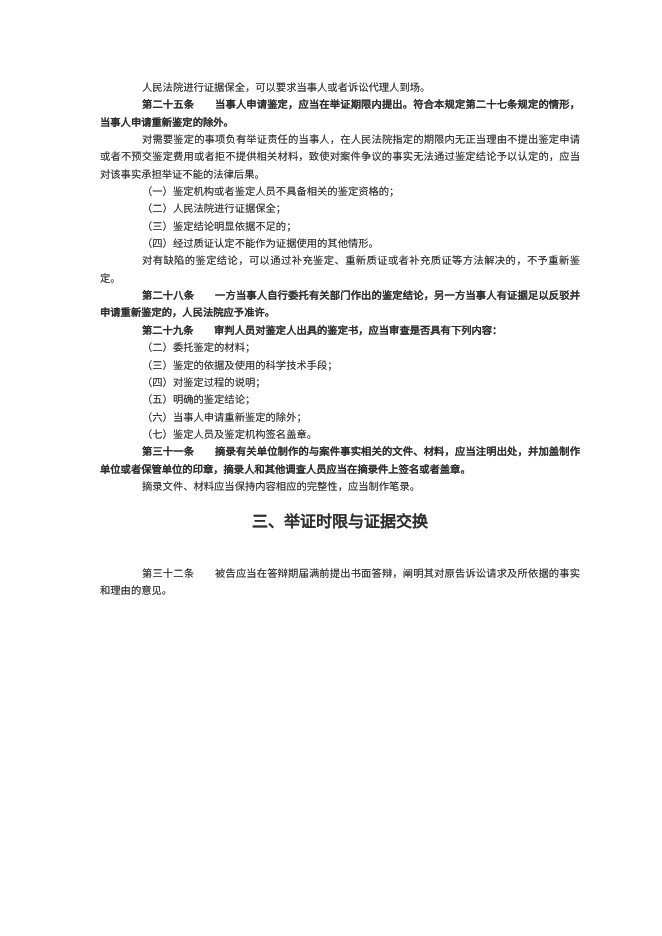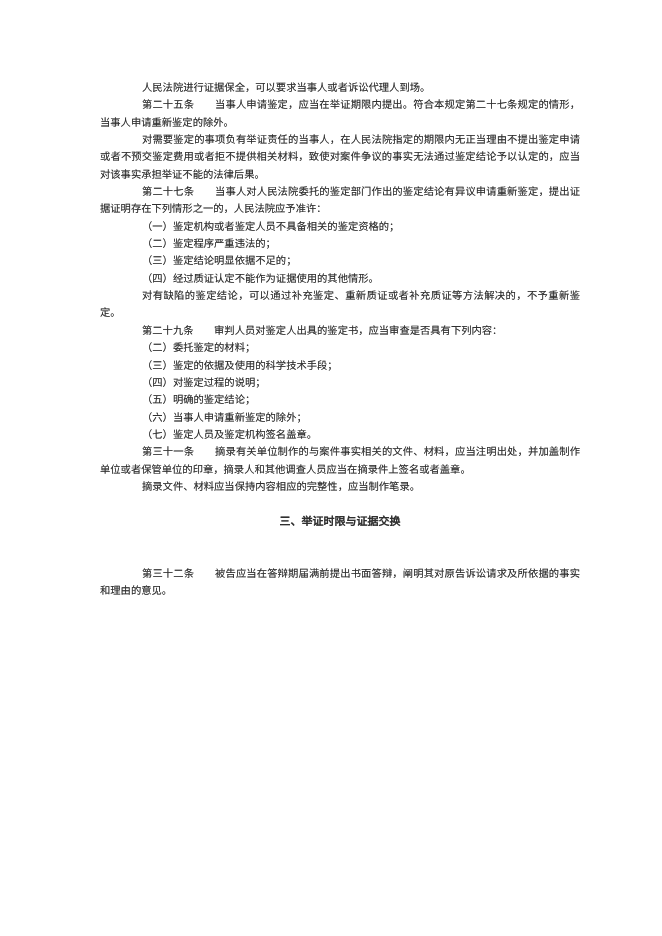--- a/index.html
+++ b/index.html
@@ -26,44 +26,45 @@
     margin: 0;
     font-size: 10.3px;
     line-height: 17.35px;
     text-align: justify;
     text-indent: 42px;
     word-break: normal;
     overflow-wrap: break-word;
   }
   .doc-body .spaced {
     margin-top: 17.35px;
+    font-weight: bold;
   }
   .doc-body h3.heading {
     margin: 17.35px 0 34.7px 0;
-    font-size: 11px;
+    font-size: 16px;
     line-height: 17.35px;
     font-weight: bold;
     text-align: center;
     text-indent: 0;
   }
 </style>
 </head>
 <body>
 
 <div class="page">
   <div class="doc-body">
       <p class="para">人民法院进行证据保全，可以要求当事人或者诉讼代理人到场。</p>
       <p class="para spaced">第二十五条　　当事人申请鉴定，应当在举证期限内提出。符合本规定第二十七条规定的情形，当事人申请重新鉴定的除外。</p>
       <p class="para">对需要鉴定的事项负有举证责任的当事人，在人民法院指定的期限内无正当理由不提出鉴定申请或者不预交鉴定费用或者拒不提供相关材料，致使对案件争议的事实无法通过鉴定结论予以认定的，应当对该事实承担举证不能的法律后果。</p>
-      <p class="para spaced">第二十七条　　当事人对人民法院委托的鉴定部门作出的鉴定结论有异议申请重新鉴定，提出证据证明存在下列情形之一的，人民法院应予准许：</p>
       <p class="para">（一）鉴定机构或者鉴定人员不具备相关的鉴定资格的；</p>
-      <p class="para">（二）鉴定程序严重违法的；</p>
+      <p class="para">（二）人民法院进行证据保全；</p>
       <p class="para">（三）鉴定结论明显依据不足的；</p>
       <p class="para">（四）经过质证认定不能作为证据使用的其他情形。</p>
       <p class="para">对有缺陷的鉴定结论，可以通过补充鉴定、重新质证或者补充质证等方法解决的，不予重新鉴定。</p>
+      <p class="para spaced">第二十八条　　一方当事人自行委托有关部门作出的鉴定结论，另一方当事人有证据足以反驳并申请重新鉴定的，人民法院应予准许。</p>
       <p class="para spaced">第二十九条　　审判人员对鉴定人出具的鉴定书，应当审查是否具有下列内容：</p>
       <p class="para">（二）委托鉴定的材料；</p>
       <p class="para">（三）鉴定的依据及使用的科学技术手段；</p>
       <p class="para">（四）对鉴定过程的说明；</p>
       <p class="para">（五）明确的鉴定结论；</p>
       <p class="para">（六）当事人申请重新鉴定的除外；</p>
       <p class="para">（七）鉴定人员及鉴定机构签名盖章。</p>
       <p class="para spaced">第三十一条　　摘录有关单位制作的与案件事实相关的文件、材料，应当注明出处，并加盖制作单位或者保管单位的印章，摘录人和其他调查人员应当在摘录件上签名或者盖章。</p>
       <p class="para">摘录文件、材料应当保持内容相应的完整性，应当制作笔录。</p>
       <h3 class="heading">三、举证时限与证据交换</h3>

